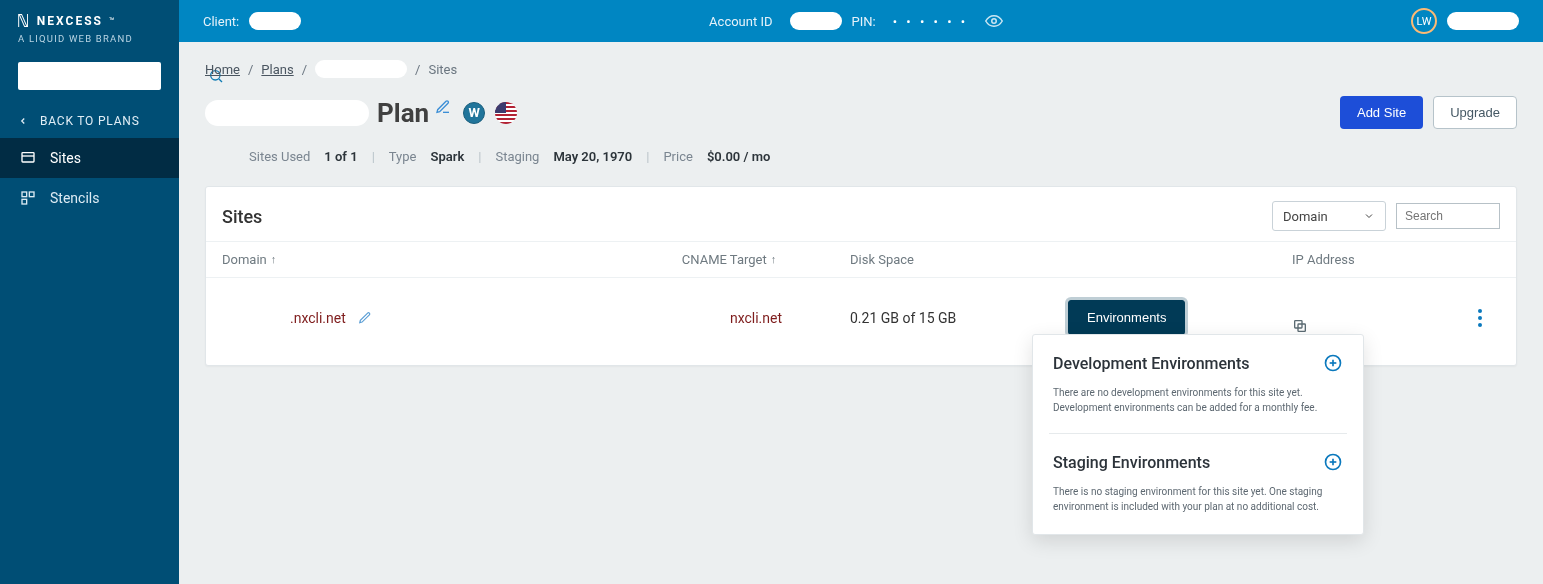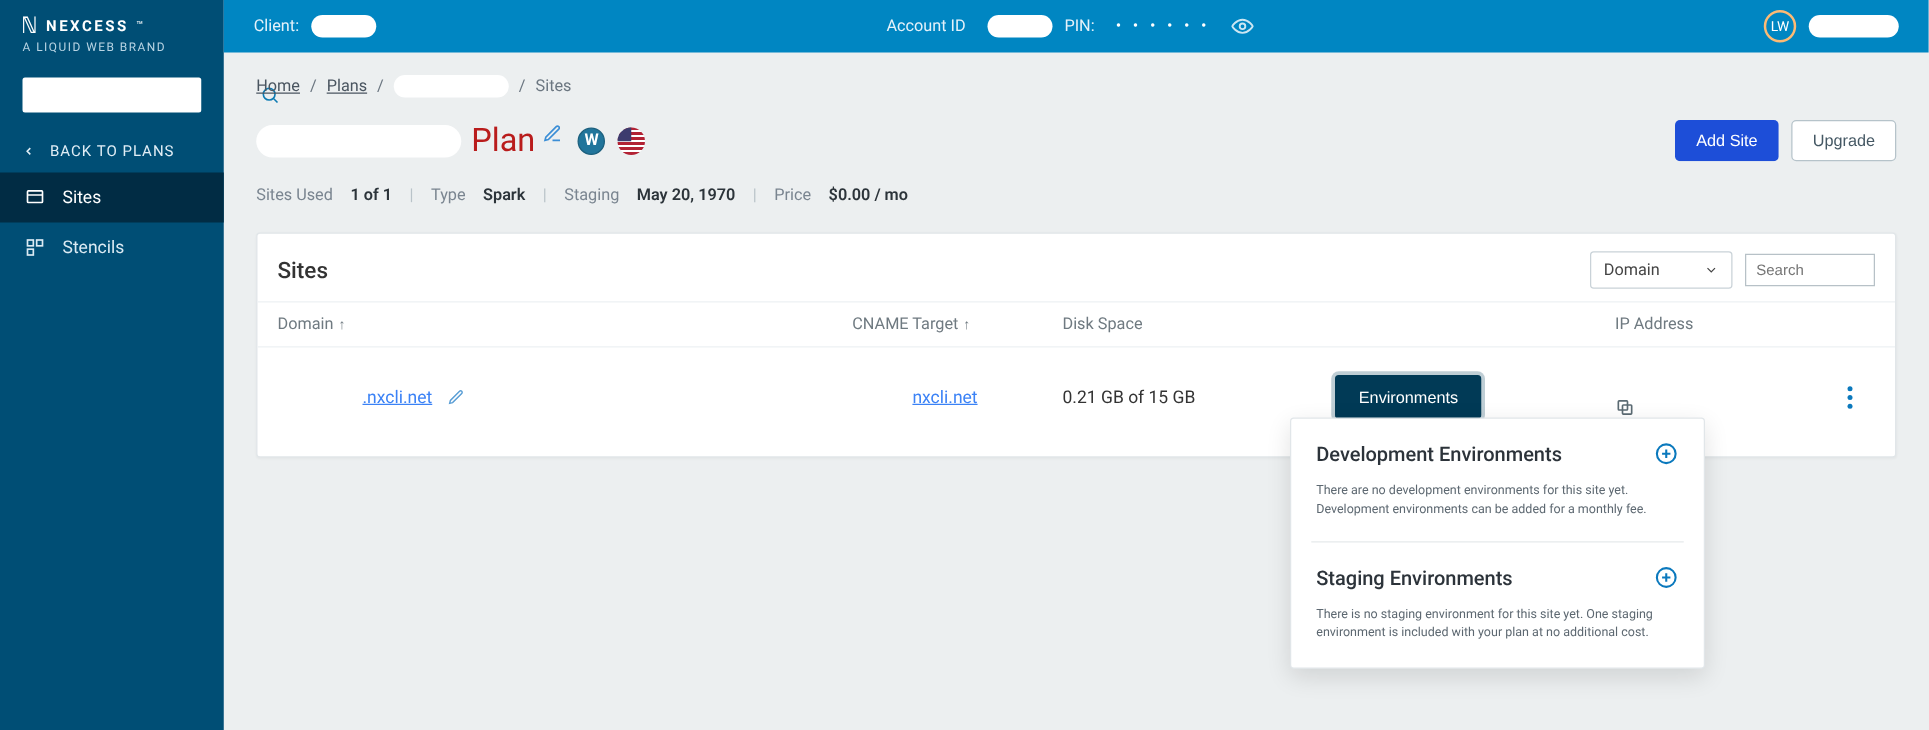--- a/index.html
+++ b/index.html
@@ -37,31 +37,31 @@
   .tb-right { display: flex; align-items: center; gap: 10px; }
   .avatar-circle { width: 26px; height: 26px; border: 2px solid #fdba74; border-radius: 50%; display: flex; align-items: center; justify-content: center; font-size: 11px; color: #fff; }
 
   
   .content { padding: 18px 26px; position: relative; }
   .breadcrumb { font-size: 13px; color: #6b7680; display: flex; align-items: center; gap: 8px; }
   .breadcrumb a { color: #4a5560; text-decoration: underline; cursor: pointer; }
   .crumb-pill { display: inline-block; background: #fff; border-radius: 12px; height: 18px; width: 92px; }
   .page-head { display: flex; align-items: center; margin-top: 18px; }
   .plan-pill { display: inline-block; background: #fff; border-radius: 16px; height: 26px; width: 164px; margin-right: 8px; }
-  .plan-title { font-size: 26px; font-weight: 400; color: #b91c1c; margin-right: 6px; }
+  .plan-title { font-size: 26px; font-weight: 700; color: #404040; margin-right: 6px; }
   .pencil { color: #3b8ed6; margin-right: 12px; position: relative; top: -6px; }
   .wp-badge { width: 22px; height: 22px; border-radius: 50%; background: #21759b; color: #fff; display: inline-flex; align-items: center; justify-content: center; font-weight: 700; font-size: 13px; margin-right: 10px; border: 1px solid #1b5f7d; }
   .flag-us { width: 22px; height: 22px; border-radius: 50%; background: repeating-linear-gradient(#b22234 0 2px,#fff 2px 4px); position: relative; display: inline-block; }
   .flag-us::after { content: ""; position: absolute; left: 0; top: 0; width: 11px; height: 11px; background: #3c3b6e; border-top-left-radius: 11px; }
   .head-actions { margin-left: auto; display: flex; gap: 10px; }
   .btn { padding: 8px 16px; border-radius: 4px; font-size: 13px; cursor: pointer; border: 1px solid transparent; }
   .btn-primary { background: #1d4ed8; color: #fff; }
   .btn-outline { background: #fff; color: #455864; border: 1px solid #b6c3ca; }
 
-  .meta-row { display: flex; align-items: center; gap: 14px; margin-top: 20px; font-size: 13px; color: #58636b; }
+  .meta-row { display: flex; align-items: center; gap: 14px; margin-top: 20px; font-size: 13px; color: #58636b; margin-left: 44px; }
   .meta-row .label { color: #7a8590; }
   .meta-row .value { color: #2c343a; font-weight: 600; }
   .sep { color: #b9c3c9; }
 
   
   .card { background: #fff; border: 1px solid #e1e6e9; border-radius: 3px; margin-top: 22px; box-shadow: 0 1px 2px rgba(0,0,0,0.04); padding-bottom: 8px; }
   .card-head { display: flex; align-items: center; padding: 14px 16px 10px; }
   .card-title { font-size: 18px; font-weight: 500; color: #333; }
   .card-controls { margin-left: auto; display: flex; gap: 10px; align-items: center; }
   .select { display: flex; align-items: center; justify-content: space-between; height: 30px; width: 114px; border: 1px solid #c9d2d8; border-radius: 3px; padding: 0 10px; font-size: 13px; color: #444; cursor: pointer; background: #fff; }
@@ -70,21 +70,21 @@
   .table-head { display: flex; align-items: center; padding: 10px 16px; border-top: 1px solid #edf1f3; border-bottom: 1px solid #edf1f3; font-size: 13px; color: #6f7a81; }
   .col-domain { width: 386px; display: flex; align-items: center; gap: 4px; }
   .col-cname  { width: 242px; display: flex; align-items: center; gap: 4px; justify-content: center; }
   .col-disk   { width: 218px; }
   .col-env    { width: 224px; }
   .col-ip     { flex: 1; }
   .col-act    { width: 40px; }
   .sort-arrow { font-size: 11px; }
 
   .table-row { display: flex; align-items: center; padding: 22px 16px; font-size: 14px; position: relative; }
-  .link { color: #3b82f6; text-decoration: underline; cursor: pointer; }
+  .link { color: #7f1d1d; cursor: pointer; }
   .row-pencil { color: #5a9ed5; margin-left: 8px; }
   .env-btn { background: #013a56; color: #fff; border: 1px solid #013a56; border-radius: 3px; padding: 9px 18px; font-size: 13px; cursor: pointer; box-shadow: 0 0 0 3px rgba(1,58,86,0.25); }
   .copy-icon { color: #5b6b73; cursor: pointer; }
   .kebab { display: flex; flex-direction: column; gap: 3px; cursor: pointer; align-items: center; }
   .kebab span { width: 4px; height: 4px; background: #0b79bd; border-radius: 50%; }
 
   
   .popover { position: absolute; top: 56px; left: 826px; width: 332px; background: #fff; border: 1px solid #e1e6e9; border-radius: 3px; box-shadow: 0 6px 20px rgba(0,0,0,0.12); padding: 18px 20px 20px; z-index: 10; }
   .popover h3 { font-size: 16px; font-weight: 500; color: #2c333a; margin-bottom: 12px; display: flex; align-items: center; }
   .popover p { font-size: 10px; color: #5d6871; line-height: 1.5; }

